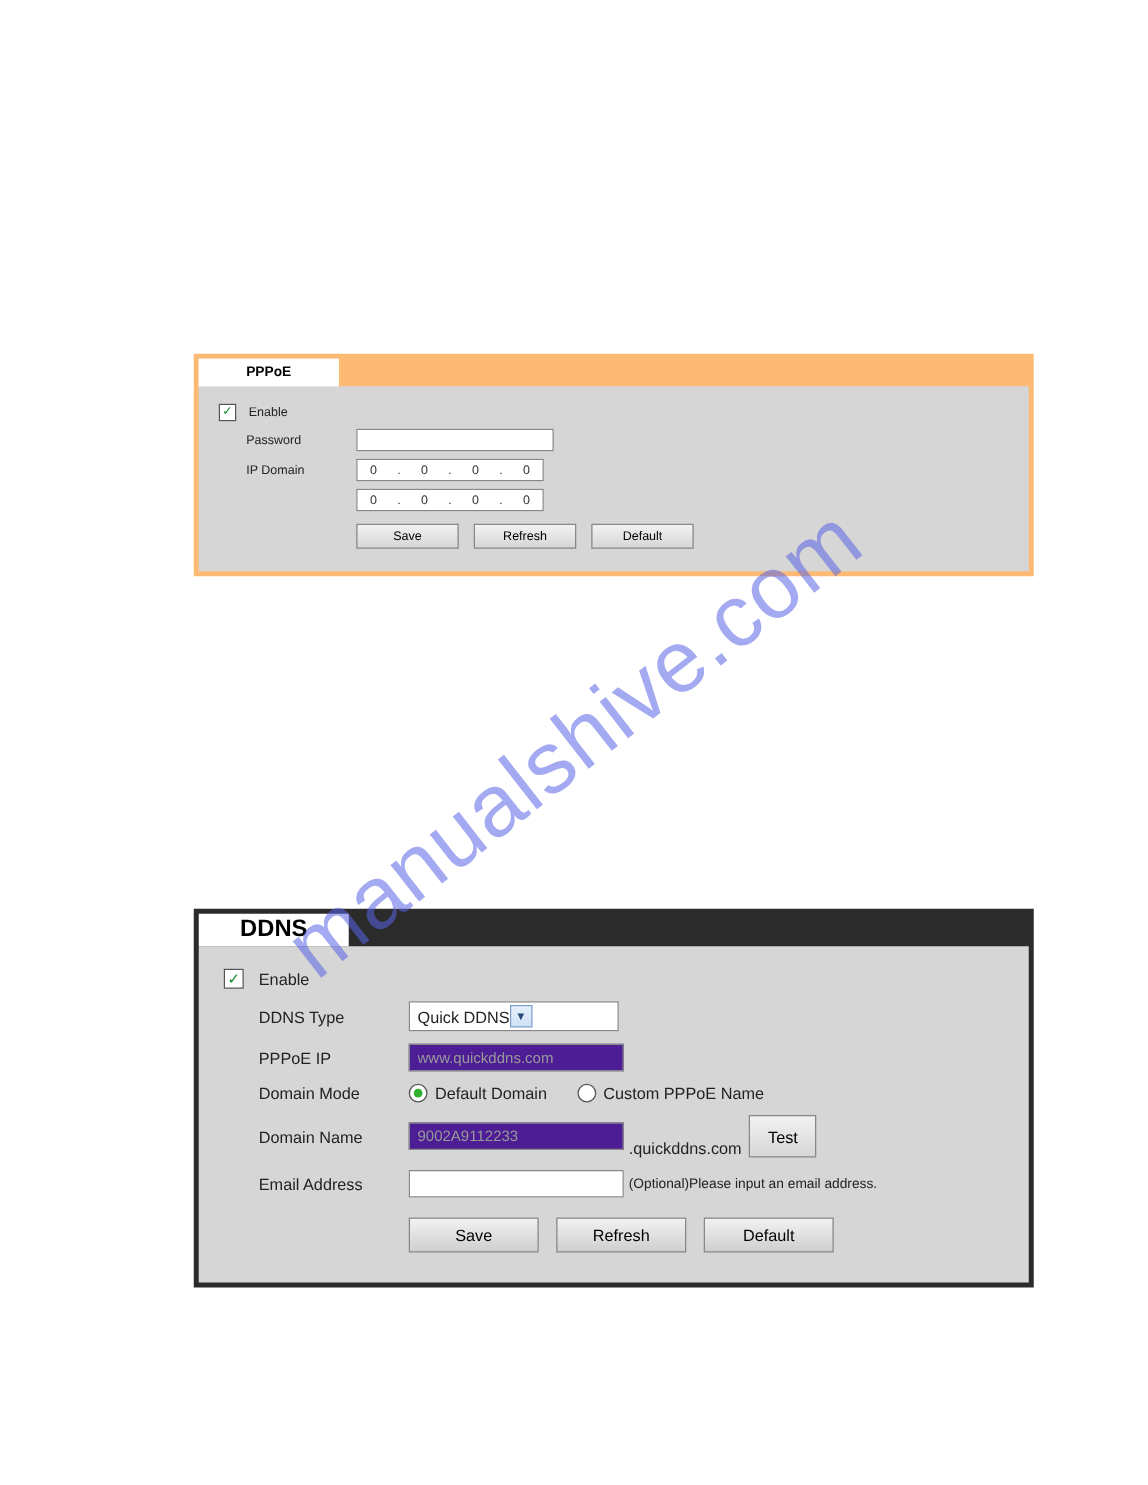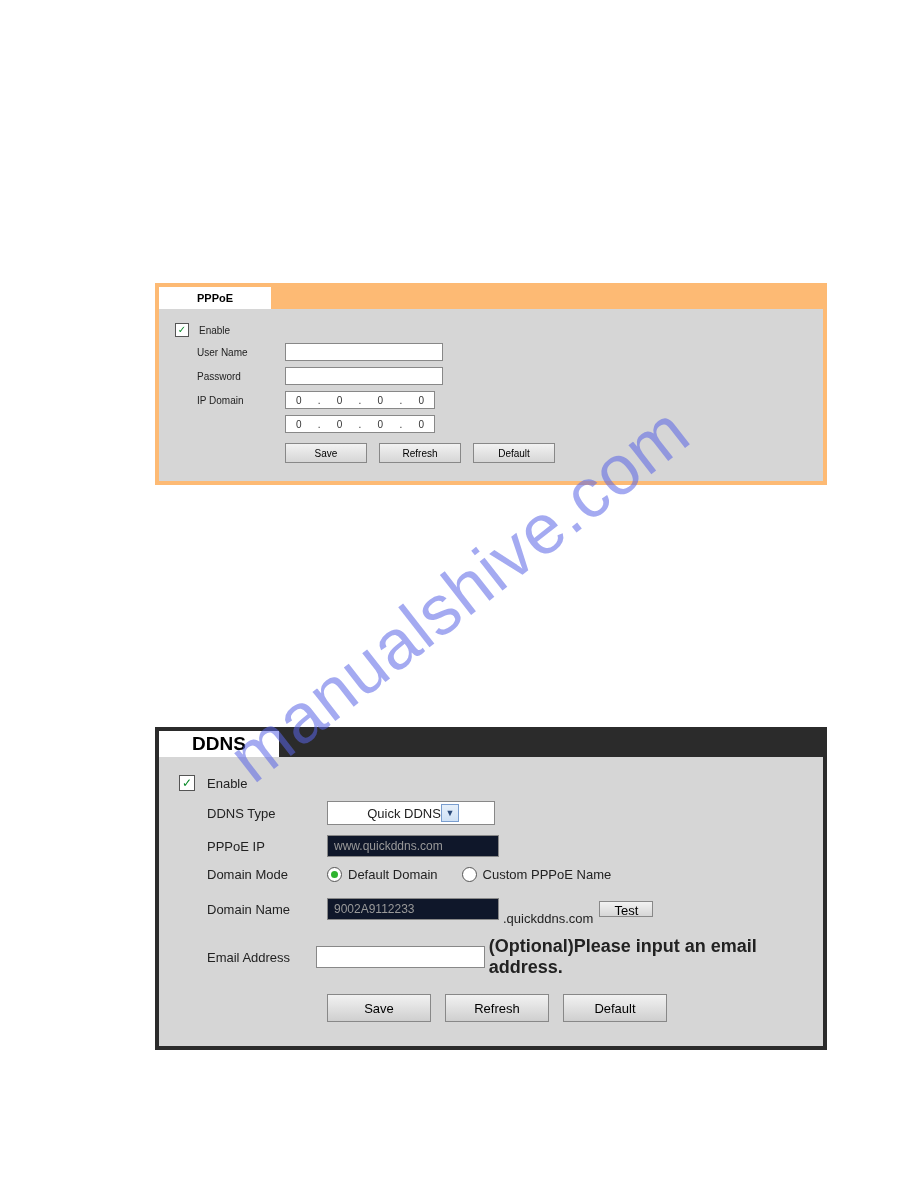--- a/index.html
+++ b/index.html
@@ -158,37 +158,37 @@
   .d-indent {
     margin-left: 28px;
   }
   .d-select {
     width: 158px;
     height: 22px;
     border: 1px solid #888;
     background: #fff;
     display: flex;
     align-items: center;
-    justify-content: center;
+    justify-content: flex-start;
     padding: 0 2px 0 6px;
     font-size: 13px;
   }
   .d-select .arrow {
     width: 16px;
     height: 16px;
     border: 1px solid #7a9ecf;
     background: linear-gradient(#e6f0fb,#cfe1f5);
     display:flex;align-items:center;justify-content:center;
     font-size:9px;color:#2a4a7a;
   }
   .d-text {
     width: 158px;
     height: 20px;
     border: 1px solid #888;
-    background: #0f172a;
+    background: #4c1d95;
     font-size: 12px;
     padding: 0 6px;
     color: #999;
   }
   .d-text-blank {
     width: 158px;
     height: 20px;
     border: 1px solid #888;
     background: #fff;
     font-size: 12px;
@@ -215,31 +215,30 @@
     font-size: 13px;
     margin-right: 24px;
   }
   .d-suffix {
     font-size: 13px;
     margin-left: 4px;
     margin-top: 19px;
   }
   .d-test {
     width: 54px;
-    height: 16px;
+    height: 34px;
     font-size: 13px;
     border: 1px solid #888;
     background: linear-gradient(#f2f2f2,#d6d6d6);
     margin-left: 6px;
     cursor:pointer;
   }
   .d-hint {
-    font-size: 18px;
+    font-size: 11px;
     margin-left: 4px;
-    font-weight: bold;
   }
   .d-btnrow {
     margin-top: 16px;
     margin-left: 148px;
     display: flex;
     gap: 14px;
   }
   .d-btn {
     width: 104px;
     height: 28px;
@@ -271,24 +270,20 @@
   <div class="pppoe-tabrow">
     <div class="pppoe-tab">PPPoE</div>
   </div>
   <div class="pppoe-body">
 
     <div class="p-row">
       <div class="p-chk">✓</div>
       <div class="p-label">Enable</div>
     </div>
 
-    <div class="p-row" style="margin-left:22px;">
-      <div class="p-label">User Name</div>
-      <input class="p-text" value="" style="">
-    </div>
 
     <div class="p-row" style="margin-left:22px;">
       <div class="p-label">Password</div>
       <input class="p-text" type="password" value="" style="">
     </div>
 
     <div class="p-row" style="margin-left:22px;">
       <div class="p-label">IP Domain</div>
       <div class="ip-box">
         <span class="ip-oct">0</span>

